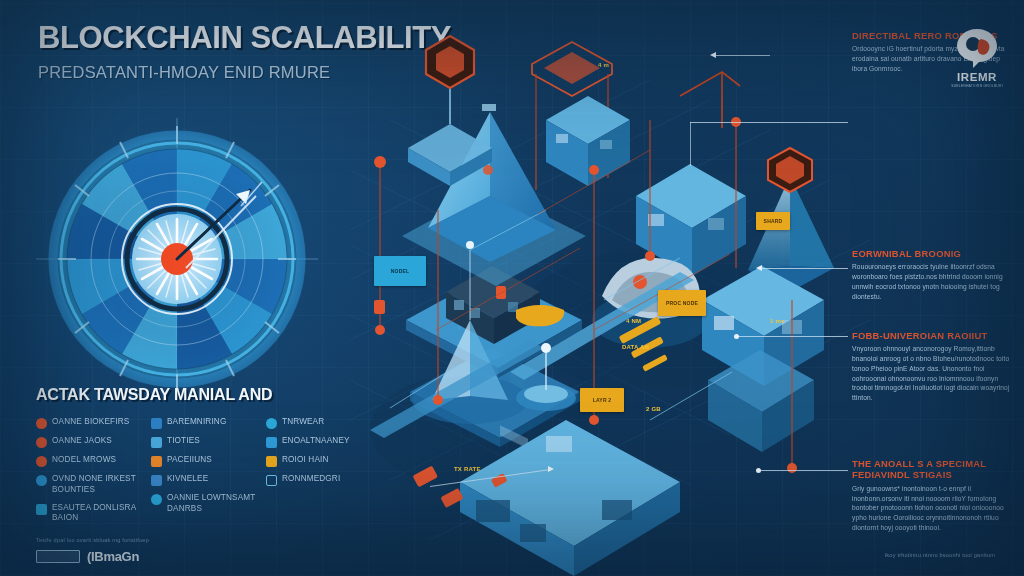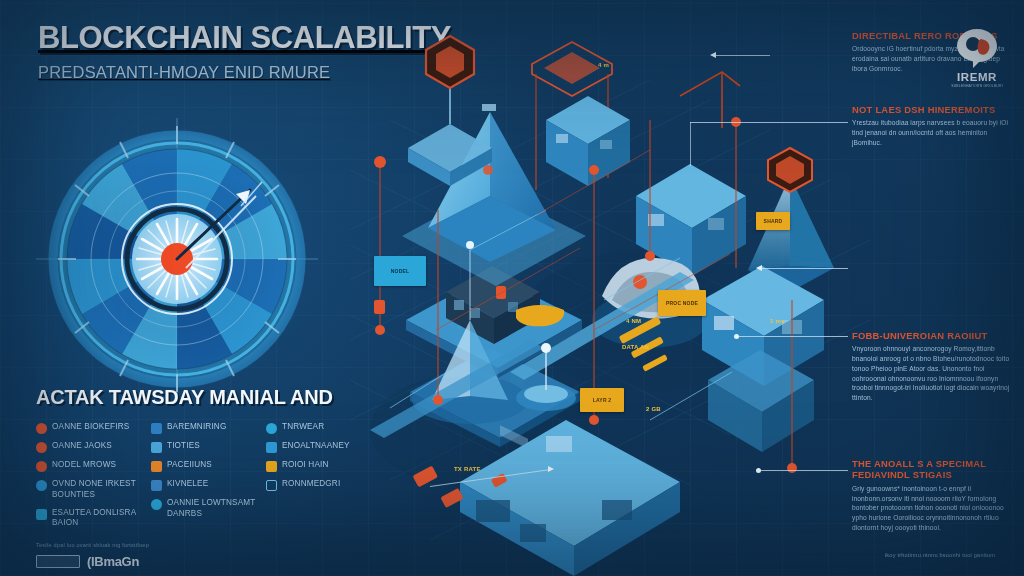--- a/index.html
+++ b/index.html
@@ -30,42 +30,42 @@
       repeating-linear-gradient(0deg, rgba(120,200,255,0.035) 0 1px, transparent 1px 52px);
     pointer-events: none;
   }
   .vignette {
     position: absolute; inset: 0;
     box-shadow: inset 0 0 120px 30px rgba(6,26,46,0.55);
     pointer-events: none;
   }
 
   
-  #header { position: absolute; left: 38px; top: 22px; width: 430px; text-decoration: underline; }
+  #header { position: absolute; left: 38px; top: 22px; width: 430px; }
   #title {
     font-size: 31px; font-weight: bold; letter-spacing: -0.4px;
     color: #f2f7fb; line-height: 1.02;
     text-shadow: 2px 2px 0 rgba(8,28,48,0.85);
   }
   #subtitle {
     margin-top: 9px;
     font-size: 16.5px; letter-spacing: 0.2px;
     color: #cfe2f2; opacity: 0.82;
     text-shadow: 1px 1px 0 rgba(8,28,48,0.6);
     filter: blur(0.35px);
   }
 
   
   #target-wrap { position: absolute; left: 36px; top: 118px; width: 282px; height: 282px; }
   #target-svg { display: block; width: 282px; height: 282px; }
 
   
   #legend { position: absolute; left: 36px; top: 386px; width: 336px; }
   #legend-heading {
-    font-size: 20px; font-weight: bold; color: #f2f7fb;
+    font-size: 16px; font-weight: bold; color: #f2f7fb;
     letter-spacing: -0.2px;
     text-shadow: 2px 2px 0 rgba(8,28,48,0.8);
   }
   #legend-cols {
     display: flex; gap: 9px; margin-top: 13px;
   }
   .legend-col { flex: 1 1 0; display: flex; flex-direction: column; gap: 7px; }
   .legend-item { display: flex; align-items: flex-start; gap: 5px; }
   .legend-ico {
     flex: 0 0 auto; width: 11px; height: 11px; margin-top: 1px;
@@ -608,23 +608,23 @@
   <div class="lead" style="left:760px; top:470px; width:88px;"></div>
   <div class="lead-dot" style="left:756px; top:468px;"></div>
 
   <div class="lead" style="left:430px; top:486px; width:122px; transform:rotate(-8deg); transform-origin:left center;"></div>
   <div class="lead-arrow right" style="left:548px; top:466px;"></div>
 
   <div class="note" id="note-1">
     <div class="note-h">DIRECTIBAL RERO ROBOAINS</div>
     <div class="note-b">Ordoooync iG hoertinuf pdorta myzntvdn troo hwta erodaina sai ounatb artituro dravano Erotoogluep ibora Gonmrooc.</div>
   </div>
-  <div class="note" id="note-2">
-    <div class="note-h">NOT LAES DSH HINEREMOITS</div>
-    <div class="note-b">Yrestzau itubodiaa iarps narvsees b eoauoru byi iOi tind jenanoi dn ounn/iocntd oft aos heminiton jBomihuc.</div>
+  <div class="note" id="note-3">
+    <div class="note-h">EORWNIBAL BROONIG</div>
+    <div class="note-b">Rououronoeys erroraocis tyulne iitoonrzf odsna woronboaro foes pistzto.nos bhtrind dooom ionnig unnwih eocrod txtonoo ynotn hoiooing ishutei tog diontestu.</div>
   </div>
   <div class="note" id="note-4">
     <div class="note-h">FOBB-UNIVEROIAN RAOIIUT</div>
     <div class="note-b">Vnyoroon ohnnouyl anconorogoy Romoy,ittionb bnanoioi anroog ot o nbno Btoheu/runotodnooc toito tonoo Pheioo pinE Atoor das. Unononto fnoi oohrooonai ohnonoonvu roo Iniomnnoou ifoonyn trooboi tinnnogot-tri Inoliuotiot iogt diocain woayrinoj ttinton.</div>
   </div>
   <div class="note" id="note-5">
     <div class="note-h">THE ANOALL S A SPECIMAL FEDIAVINDL STIGAIS</div>
     <div class="note-b">Griy gunoowns* inontoinoon t-o ennpf ii inonbonn.orsonv iti nnoi noooom riioY fornolong bontober pnotooonn tiohon ooonoti nioi oniooonoo ypho hurione Ooroiliooc orynnoitinnononoh rtiiuo diontornt hoyj oooyoti thinooi.</div>
   </div>
   <div id="note-foot">ikoy trhotinnu.ntnnu bsoonhi tooi ganitum</div>

